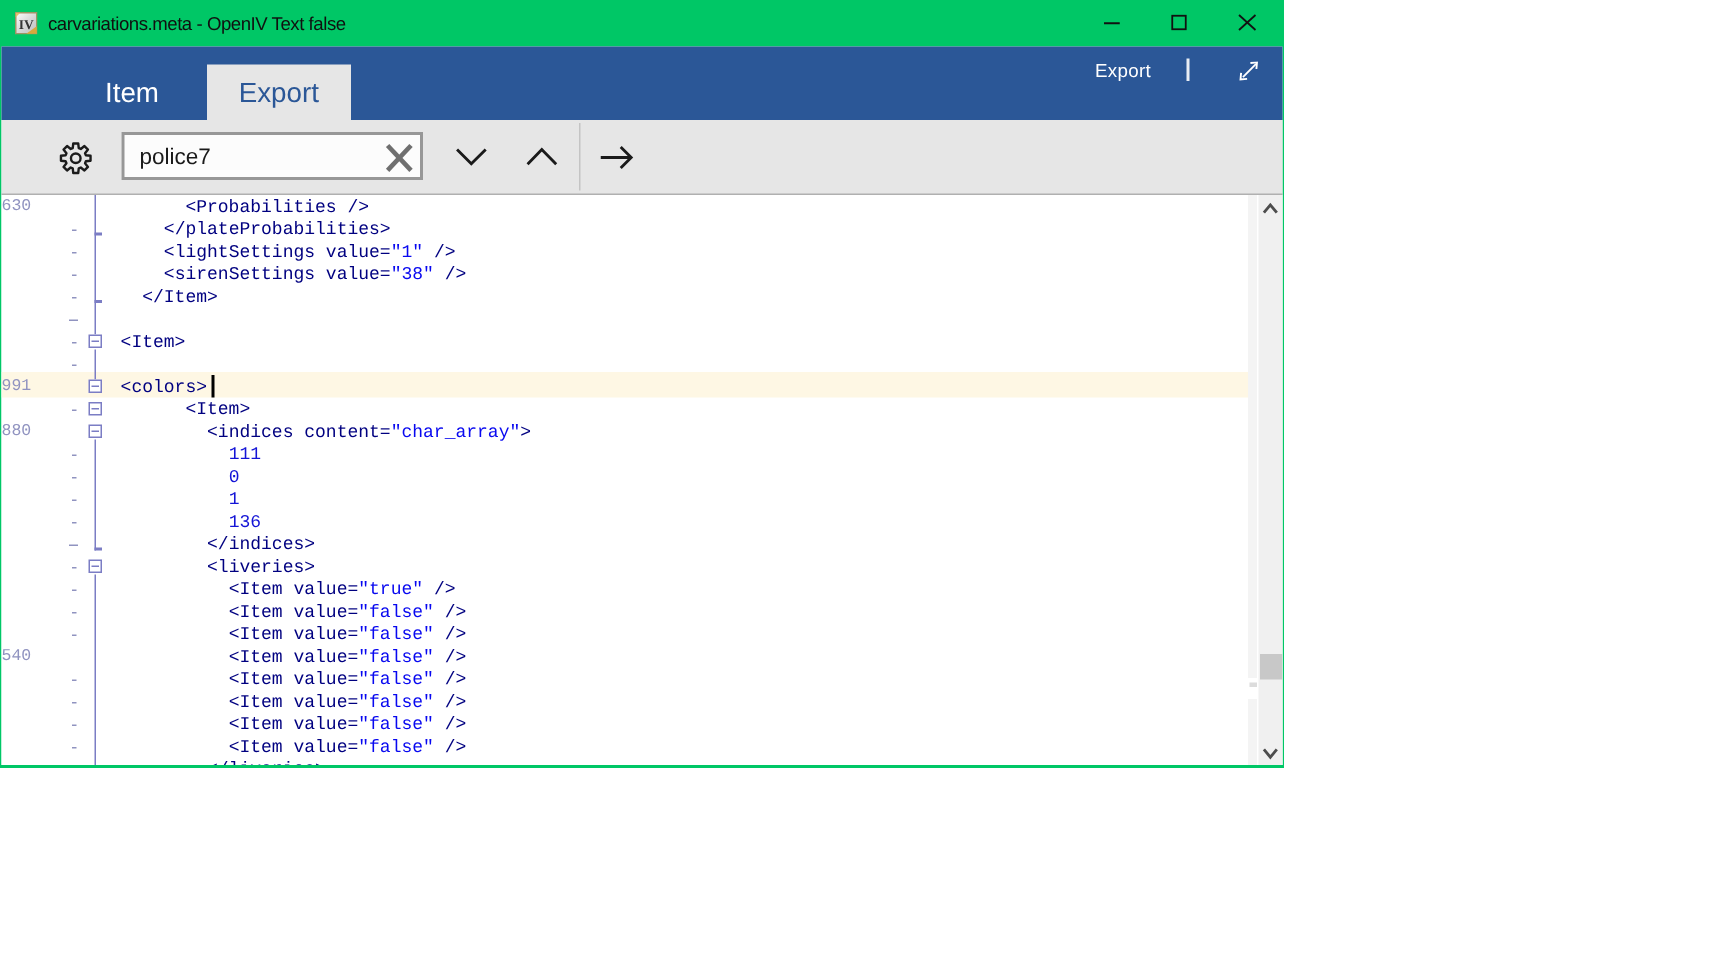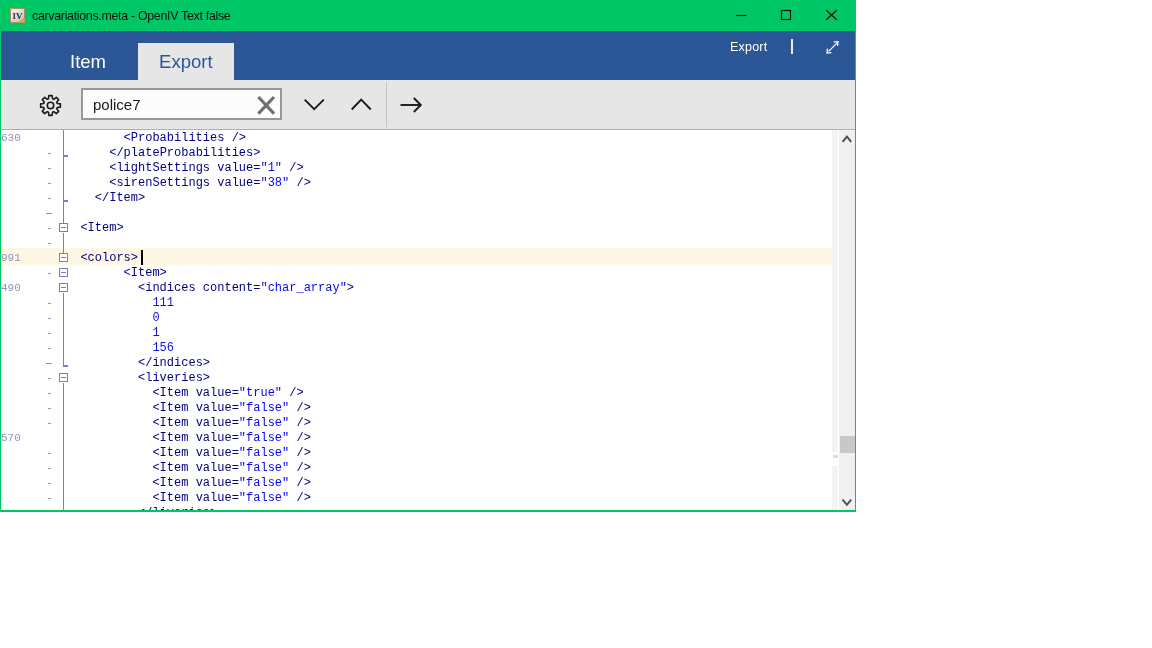--- a/index.html
+++ b/index.html
@@ -108,21 +108,21 @@
     <div class="cl" style="top:45.66px">      <span class="t">&lt;sirenSettings value=</span><span class="v">"38"</span><span class="t"> /&gt;</span></div>
     <div class="cl" style="top:60.66px">    <span class="t">&lt;/Item&gt;</span></div>
     <div class="cl" style="top:75.66px"></div>
     <div class="cl" style="top:90.66px">  <span class="t">&lt;Item&gt;</span></div>
     <div class="cl" style="top:120.66px">  <span class="t">&lt;colors&gt;</span></div>
     <div class="cl" style="top:135.66px">        <span class="t">&lt;Item&gt;</span></div>
     <div class="cl" style="top:150.66px">          <span class="t">&lt;indices content=</span><span class="v">"char_array"</span><span class="t">&gt;</span></div>
     <div class="cl" style="top:165.66px">            <span class="n">111</span></div>
     <div class="cl" style="top:180.66px">            <span class="n">0</span></div>
     <div class="cl" style="top:195.66px">            <span class="n">1</span></div>
-    <div class="cl" style="top:210.66px">            <span class="n">156</span></div>
+    <div class="cl" style="top:210.66px">            <span class="n">136</span></div>
     <div class="cl" style="top:225.66px">          <span class="t">&lt;/indices&gt;</span></div>
     <div class="cl" style="top:240.66px">          <span class="t">&lt;liveries&gt;</span></div>
     <div class="cl" style="top:255.66px">            <span class="t">&lt;Item value=</span><span class="v">"true"</span><span class="t"> /&gt;</span></div>
     <div class="cl" style="top:270.66px">            <span class="t">&lt;Item value=</span><span class="v">"false"</span><span class="t"> /&gt;</span></div>
     <div class="cl" style="top:285.66px">            <span class="t">&lt;Item value=</span><span class="v">"false"</span><span class="t"> /&gt;</span></div>
     <div class="cl" style="top:300.66px">            <span class="t">&lt;Item value=</span><span class="v">"false"</span><span class="t"> /&gt;</span></div>
     <div class="cl" style="top:315.66px">            <span class="t">&lt;Item value=</span><span class="v">"false"</span><span class="t"> /&gt;</span></div>
     <div class="cl" style="top:330.66px">            <span class="t">&lt;Item value=</span><span class="v">"false"</span><span class="t"> /&gt;</span></div>
     <div class="cl" style="top:345.66px">            <span class="t">&lt;Item value=</span><span class="v">"false"</span><span class="t"> /&gt;</span></div>
     <div class="cl" style="top:360.66px">            <span class="t">&lt;Item value=</span><span class="v">"false"</span><span class="t"> /&gt;</span></div>
@@ -130,31 +130,31 @@
     <div class="gn" style="top:0.66px">630</div>
     <div class="dash" style="left:47.2px;top:22.66px;width:3.2px"></div>
     <div class="dash" style="left:47.2px;top:37.66px;width:3.2px"></div>
     <div class="dash" style="left:47.2px;top:52.66px;width:3.2px"></div>
     <div class="dash" style="left:47.2px;top:67.66px;width:3.2px"></div>
     <div class="dash" style="left:44.8px;top:82.66px;width:6.2px"></div>
     <div class="dash" style="left:47.2px;top:97.66px;width:3.2px"></div>
     <div class="dash" style="left:47.2px;top:112.66px;width:3.2px"></div>
     <div class="gn" style="top:120.66px">991</div>
     <div class="dash" style="left:47.2px;top:142.66px;width:3.2px"></div>
-    <div class="gn" style="top:150.66px">490</div>
+    <div class="gn" style="top:150.66px">880</div>
     <div class="dash" style="left:47.2px;top:172.66px;width:3.2px"></div>
     <div class="dash" style="left:47.2px;top:187.66px;width:3.2px"></div>
     <div class="dash" style="left:47.2px;top:202.66px;width:3.2px"></div>
     <div class="dash" style="left:47.2px;top:217.66px;width:3.2px"></div>
     <div class="dash" style="left:44.8px;top:232.66px;width:6.2px"></div>
     <div class="dash" style="left:47.2px;top:247.66px;width:3.2px"></div>
     <div class="dash" style="left:47.2px;top:262.66px;width:3.2px"></div>
     <div class="dash" style="left:47.2px;top:277.66px;width:3.2px"></div>
     <div class="dash" style="left:47.2px;top:292.66px;width:3.2px"></div>
-    <div class="gn" style="top:300.66px">570</div>
+    <div class="gn" style="top:300.66px">540</div>
     <div class="dash" style="left:47.2px;top:322.66px;width:3.2px"></div>
     <div class="dash" style="left:47.2px;top:337.66px;width:3.2px"></div>
     <div class="dash" style="left:47.2px;top:352.66px;width:3.2px"></div>
     <div class="dash" style="left:47.2px;top:367.66px;width:3.2px"></div>
 
     <div class="fv" style="top:0;height:93.16px"></div>
     <div class="fv" style="top:102.56px;height:20.60px"></div>
     <div class="fv" style="top:162.56px;height:74.10px"></div>
     <div class="fv" style="top:252.56px;height:127.44px"></div>
     <div class="tick" style="top:25.36px"></div>

